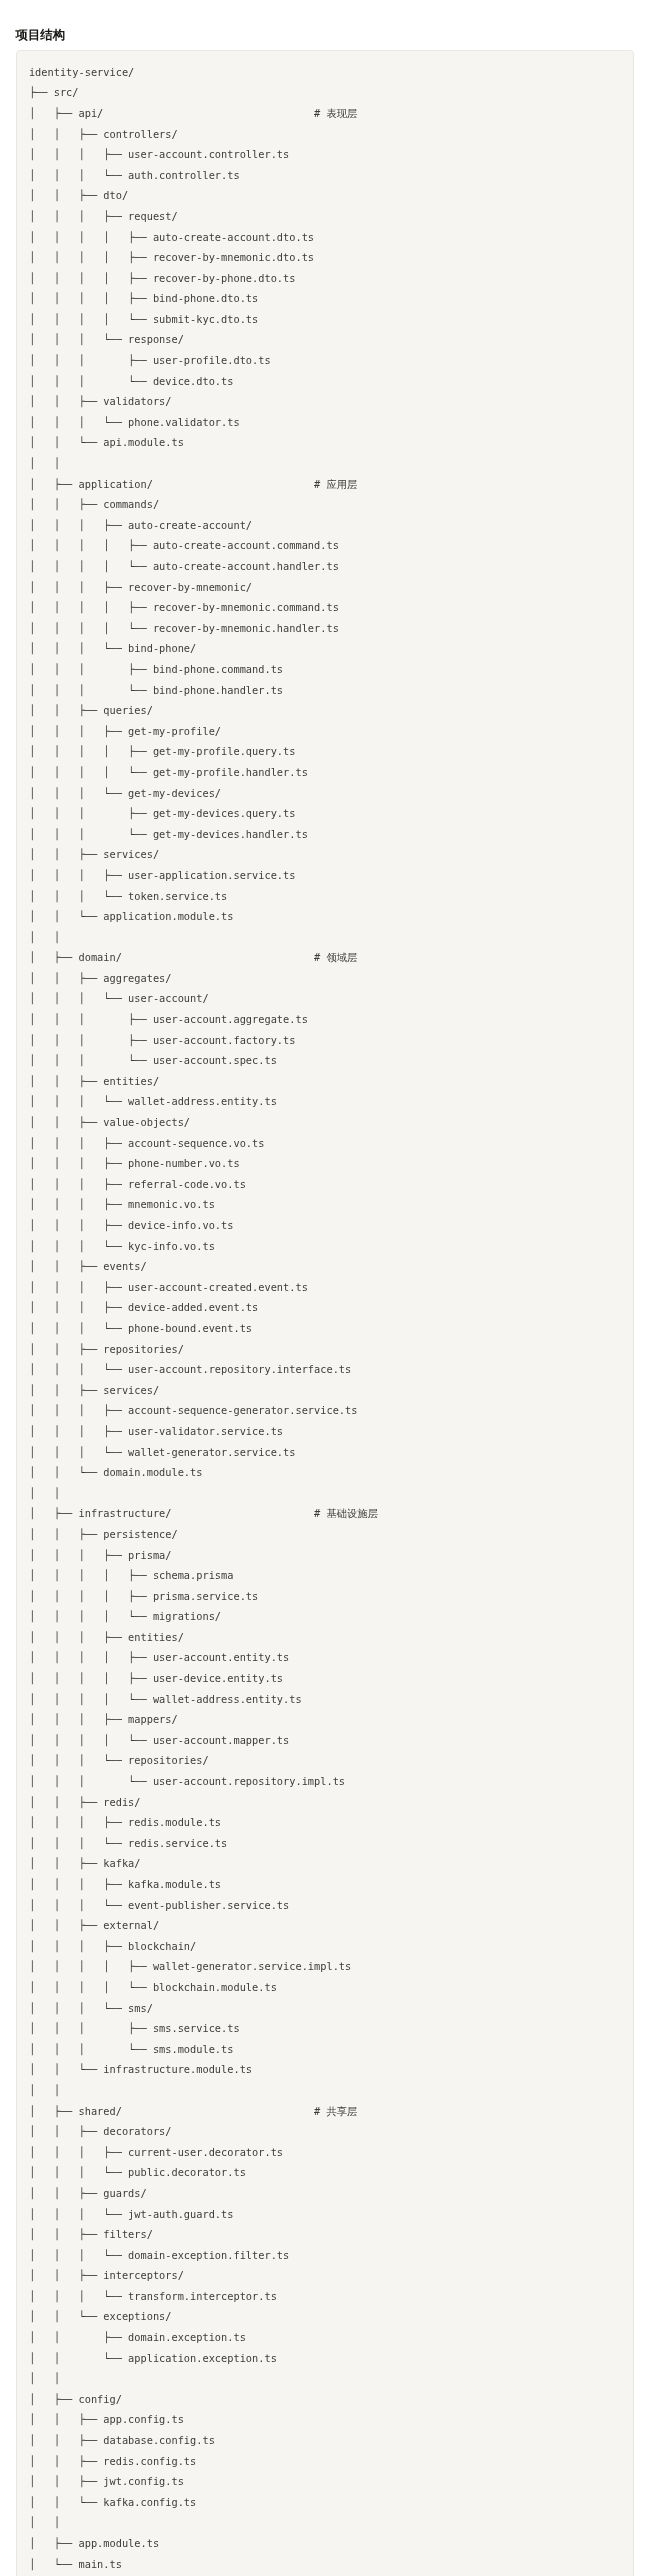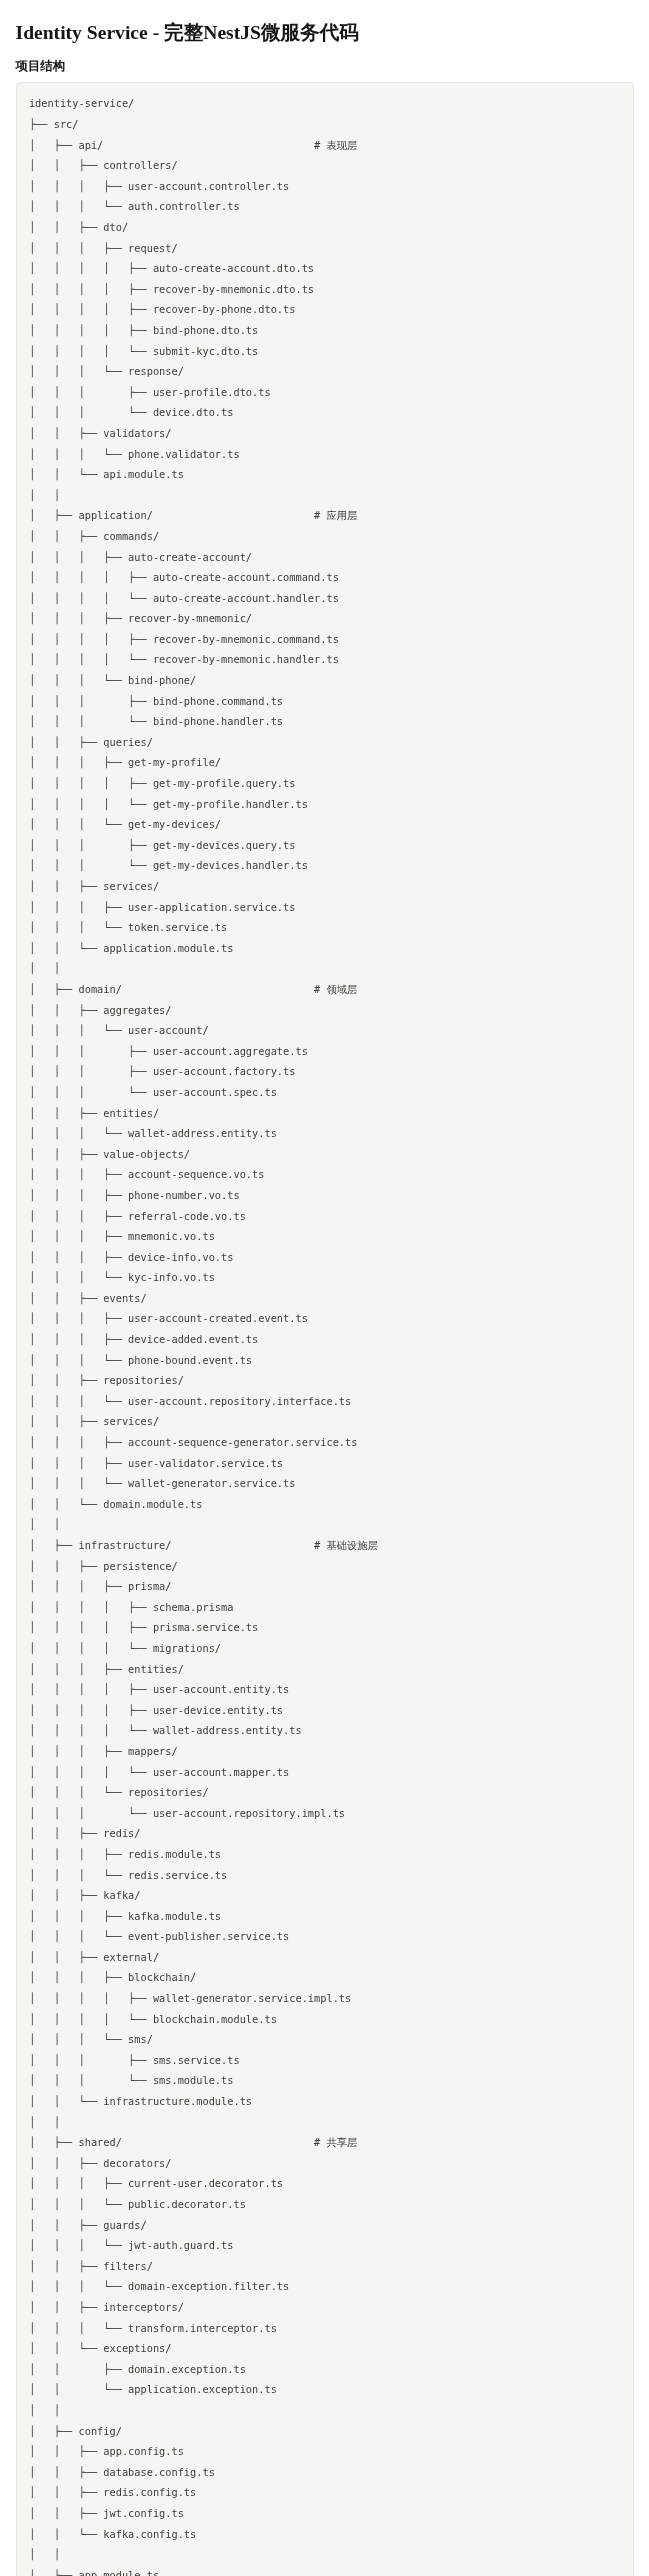--- a/index.html
+++ b/index.html
@@ -42,21 +42,20 @@
     font-size: 10.3px;
     line-height: 20.6px;
     color: #3c3c38;
     white-space: pre;
   }
 </style>
 </head>
 <body>
 
 <div class="doc">
-  <h1 class="page-title">Identity Service - 完整NestJS微服务代码</h1>
 
   <h2 class="section-heading">项目结构</h2>
 
   <div class="code-block">
     <pre>identity-service/
 ├── src/
 │   ├── api/                                  # 表现层
 │   │   ├── controllers/
 │   │   │   ├── user-account.controller.ts
 │   │   │   └── auth.controller.ts

